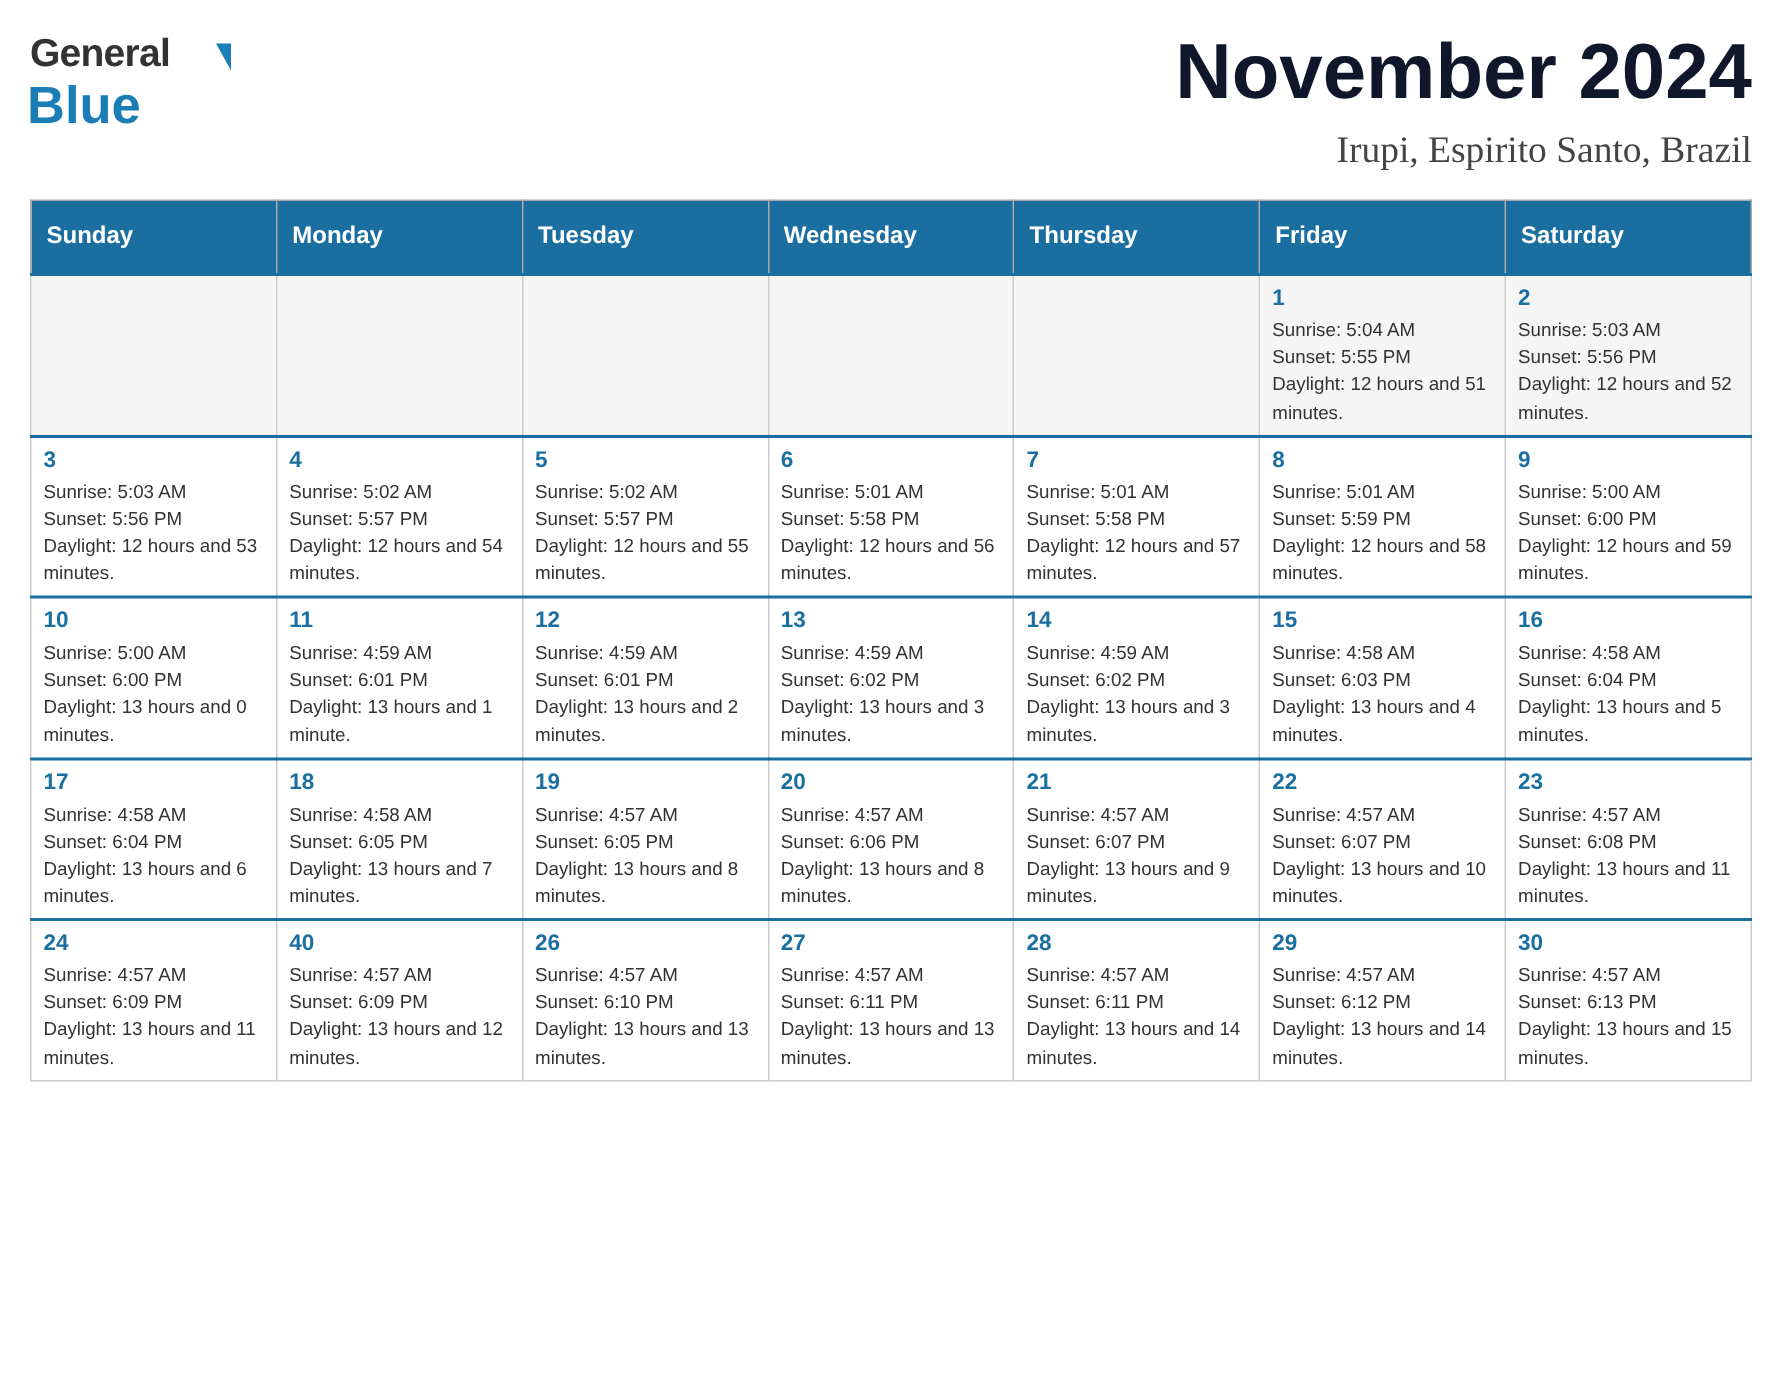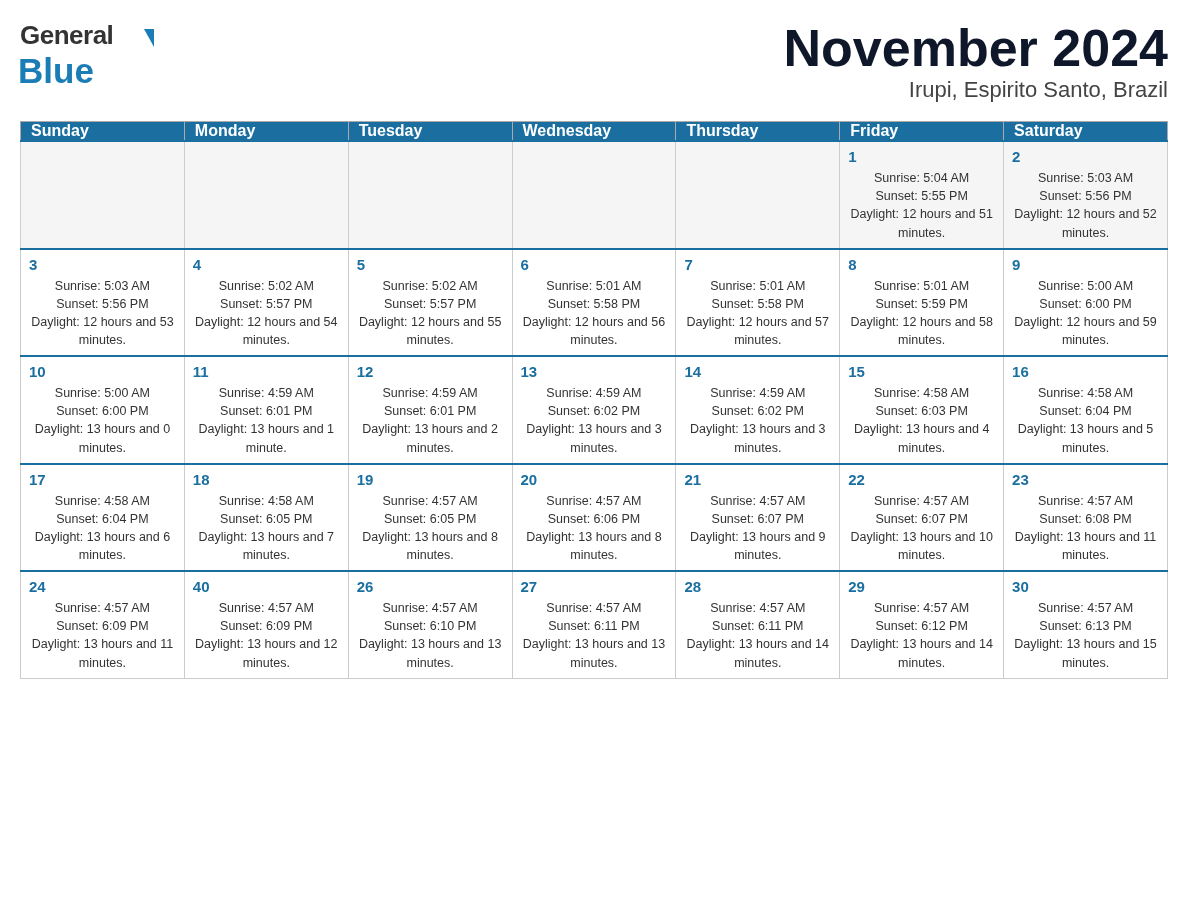--- a/index.html
+++ b/index.html
@@ -50,35 +50,36 @@
     .title-area {
       text-align: right;
     }
     .month-title {
       font-size: 52px;
       font-weight: bold;
       color: #0f172a;
       line-height: 1.1;
     }
     .location {
-      font-size: 22px;
+      font-size: 25px;
       color: #444;
-      margin-top: 0;
+      margin-top: 10px;
+      font-family: Liberation Serif, serif;
     }
     .calendar {
       width: 100%;
       border-collapse: collapse;
       border: 1px solid #666;
     }
     .calendar th {
       background-color: #1a6fa0;
       color: #fff;
       font-size: 16px;
       font-weight: bold;
-      padding: 0 10px;
+      padding: 15px 10px;
       text-align: left;
       border: 1px solid #aaa;
     }
     .calendar td {
       vertical-align: top;
       padding: 6px 8px;
       border: 1px solid #ccc;
       width: calc(100% / 7);
       min-height: 100px;
       font-size: 13px;
@@ -91,21 +92,20 @@
       font-size: 15px;
       font-weight: bold;
       color: #1a6fa0;
       display: block;
       margin-bottom: 4px;
     }
     .day-info {
       font-size: 12.5px;
       color: #333;
       line-height: 1.45;
-      text-align: center;
     }
     .empty-cell {
       background: #f9f9f9;
     }
     .calendar tbody tr {
       border-top: 2px solid #1a6fa0;
     }
   </style>
 </head>
 <body>

